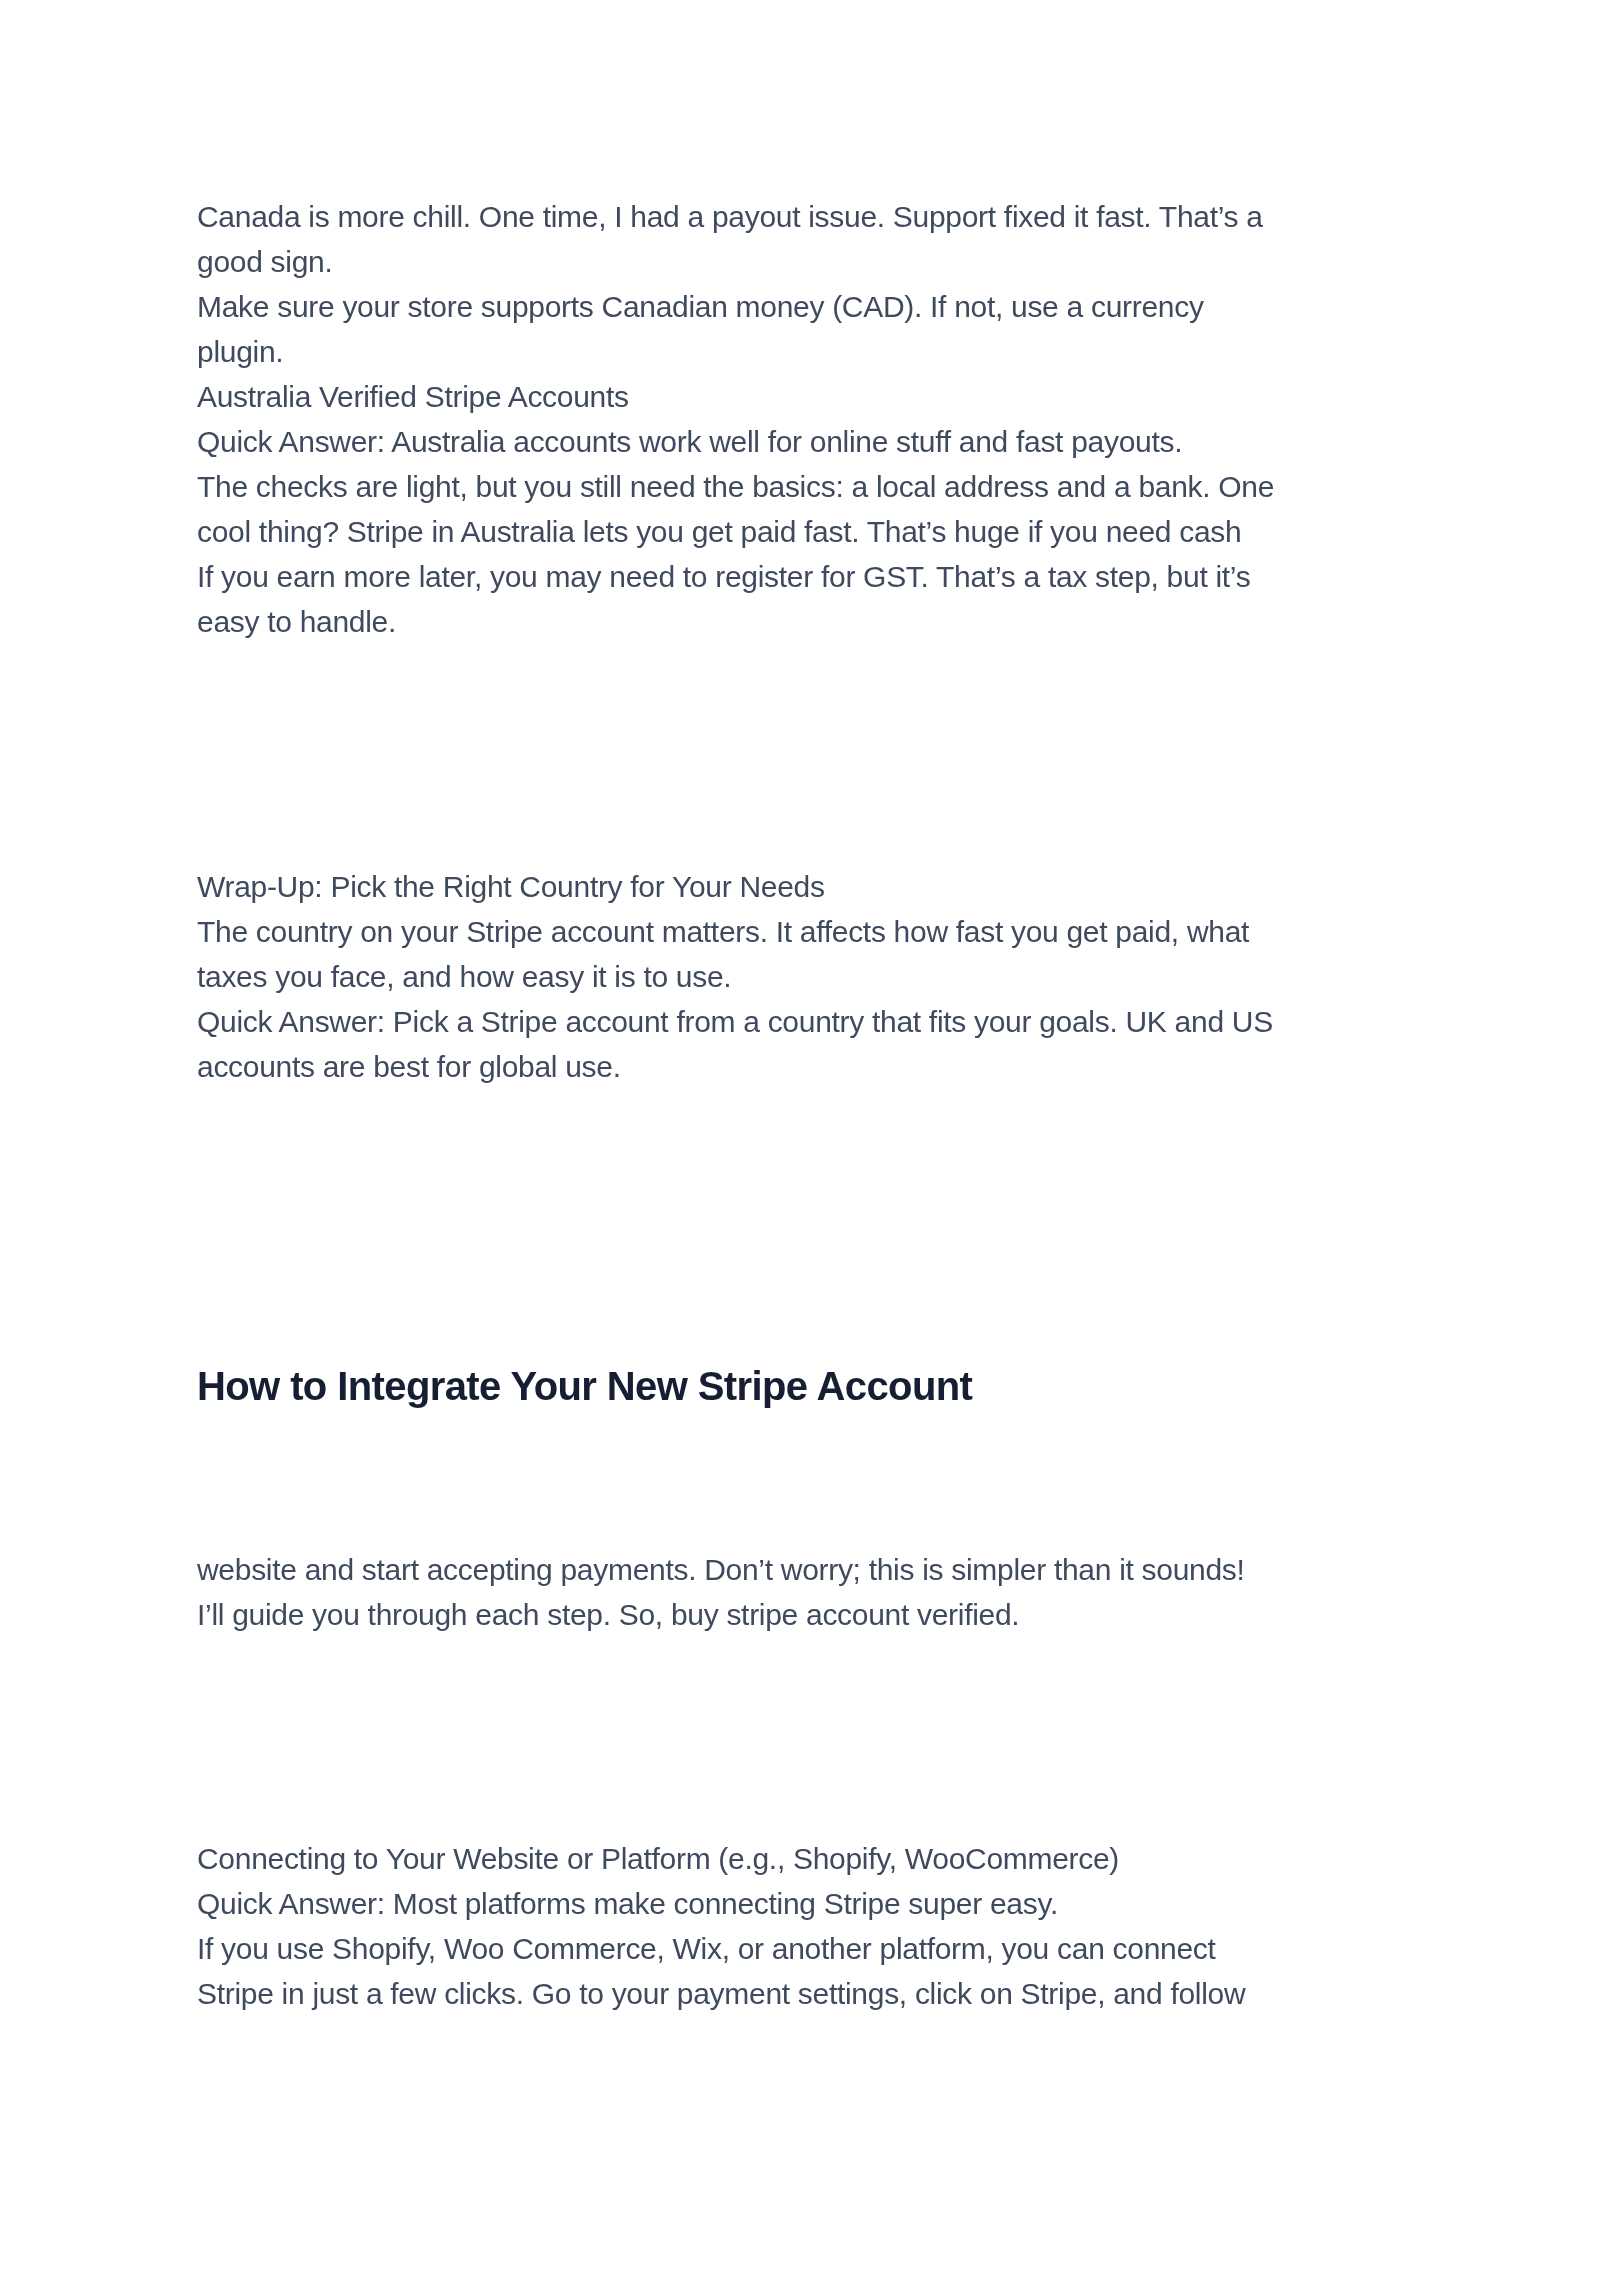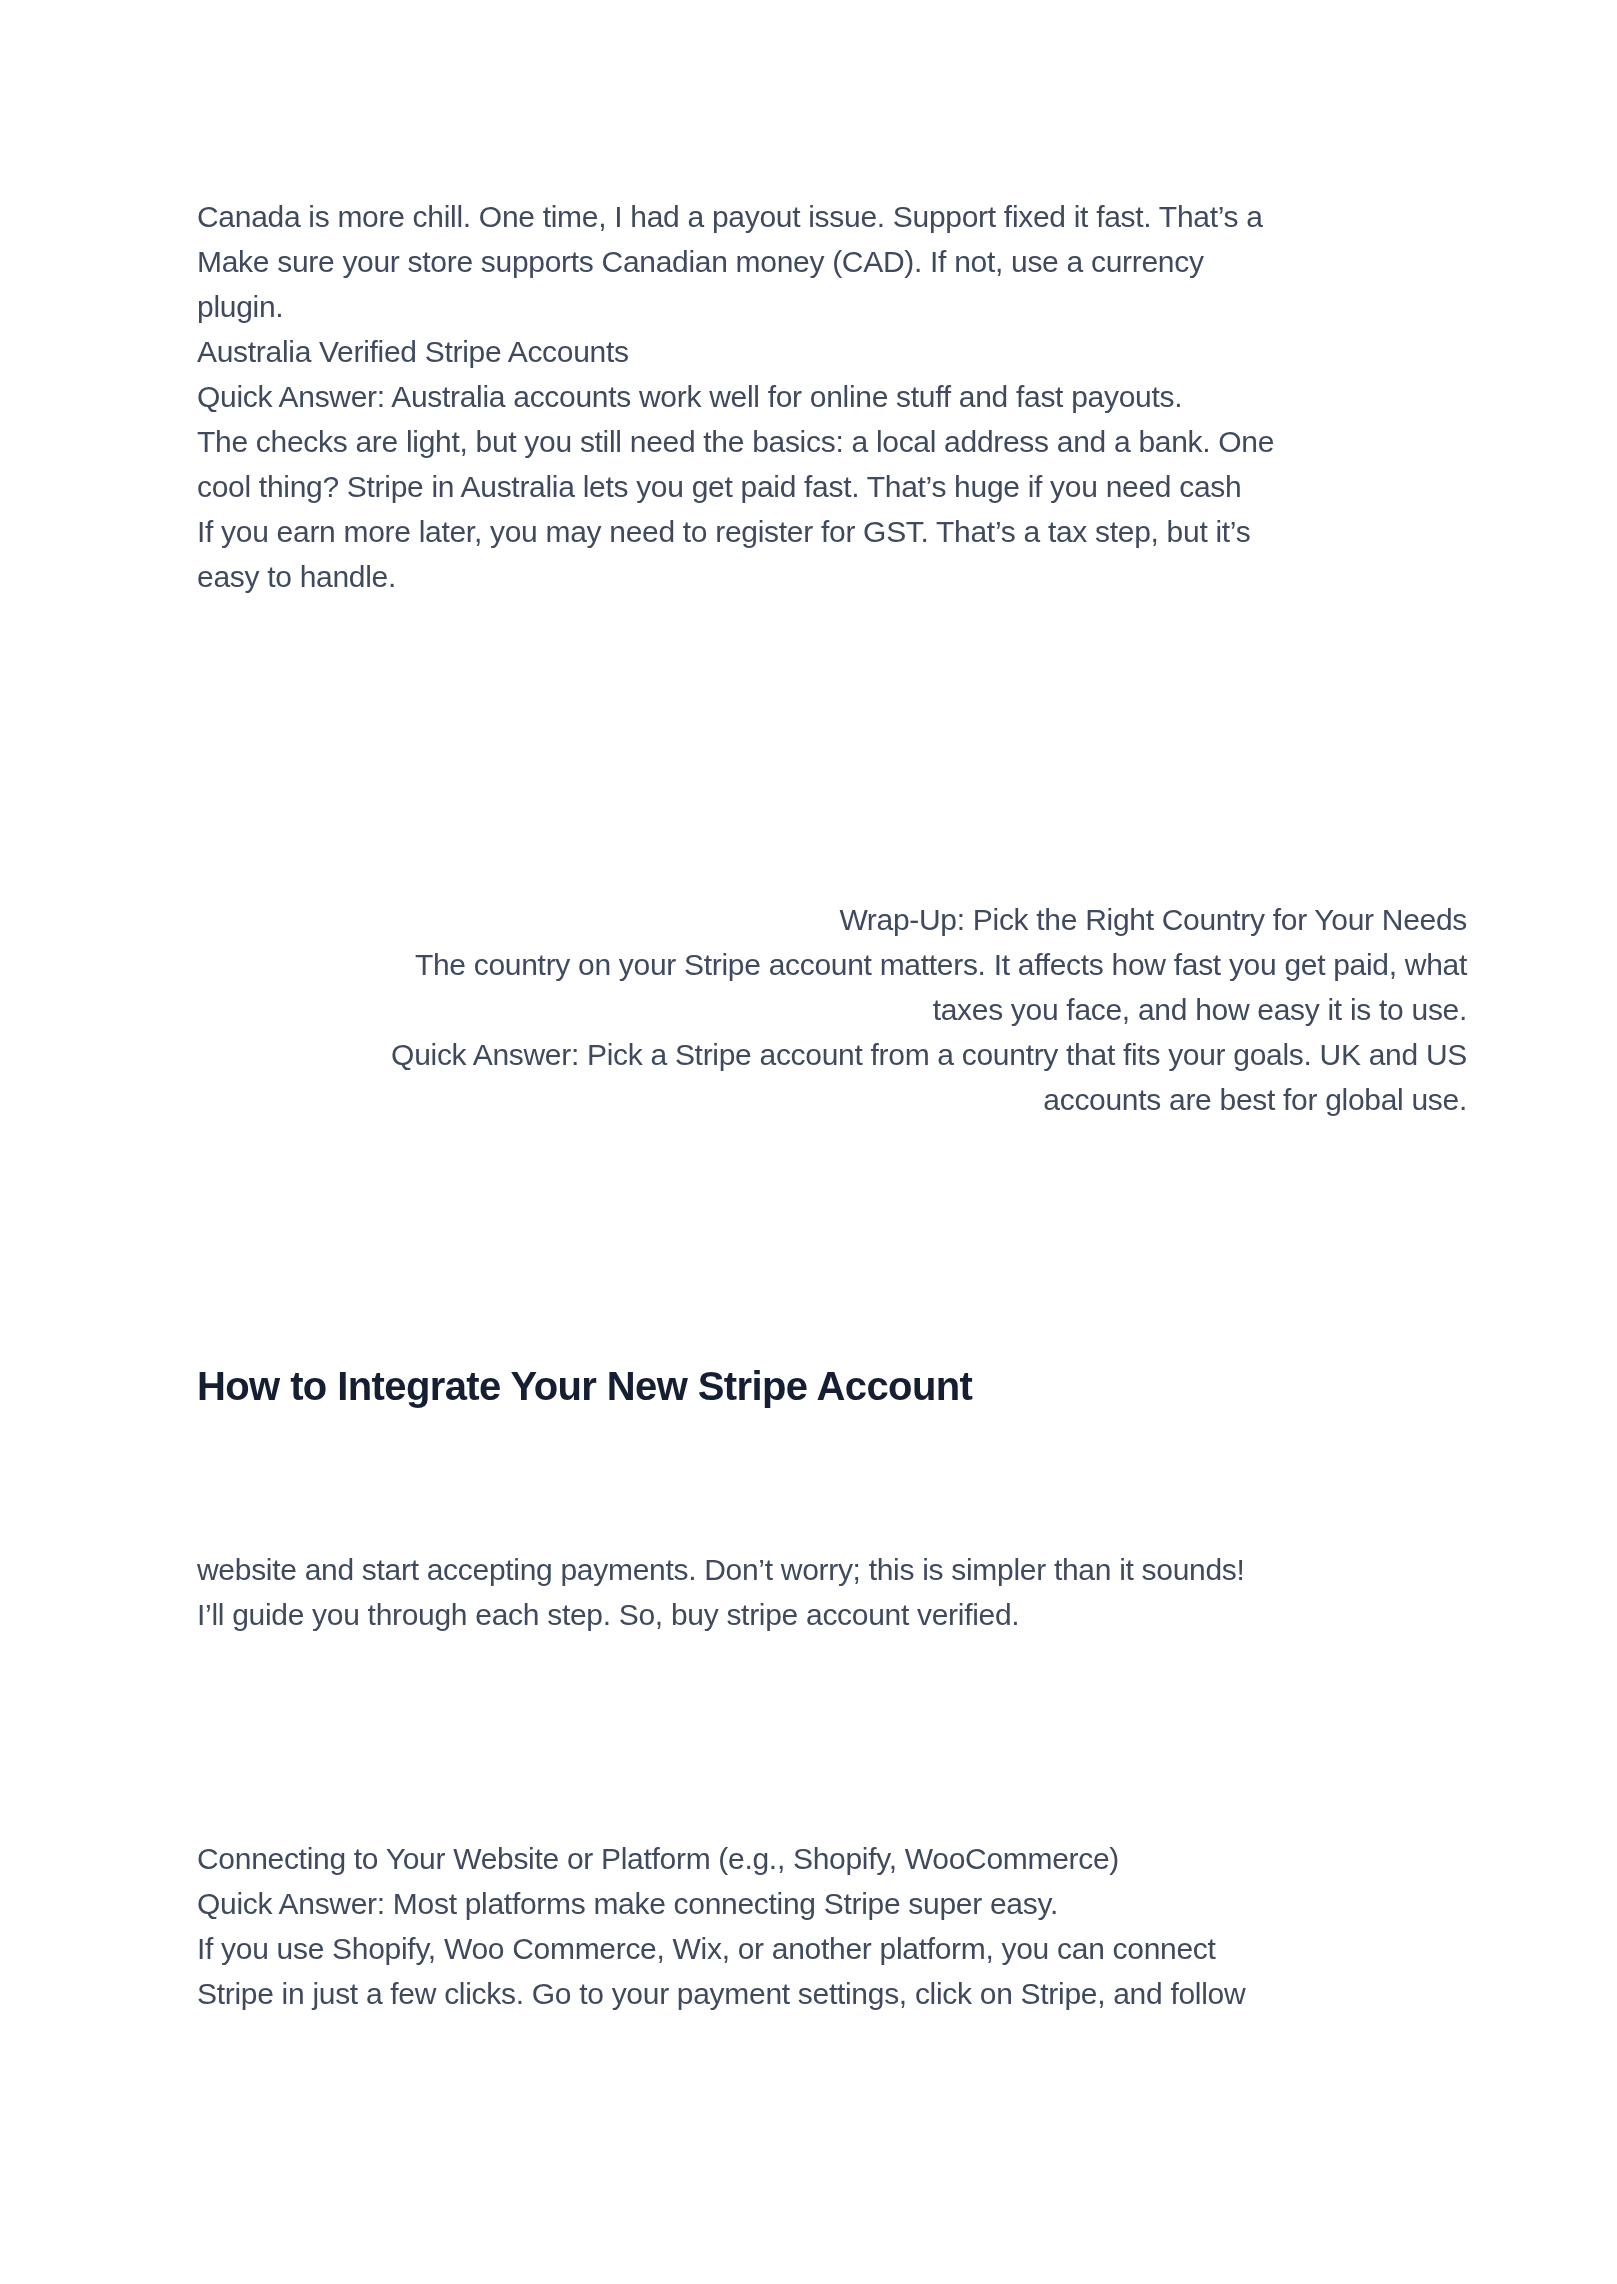--- a/index.html
+++ b/index.html
@@ -34,32 +34,33 @@
     left: 197px;
     width: 1270px;
     font-size: 40px;
     line-height: 49px;
     font-weight: 700;
     letter-spacing: -0.6px;
     color: #161e33;
     white-space: nowrap;
   }
   .block-intro       { top: 194px; }
-  .block-wrapup      { top: 897px; text-align: right; }
+  .block-wrapup      { top: 864px; }
   .block-h2          { top: 1329px; }
   .block-integrate   { top: 1547px; }
   .block-connecting  { top: 1793px; margin-top: 43px; }
 </style>
 </head>
 <body>
 
 <div class="page">
 
   <div class="text-block block-intro">
     <div class="line">Canada is more chill. One time, I had a payout issue. Support fixed it fast. That’s a</div>
+    <div class="line">good sign.</div>
     <div class="line">Make sure your store supports Canadian money (CAD). If not, use a currency</div>
     <div class="line">plugin.</div>
     <div class="line">Australia Verified Stripe Accounts</div>
     <div class="line">Quick Answer: Australia accounts work well for online stuff and fast payouts.</div>
     <div class="line">The checks are light, but you still need the basics: a local address and a bank. One</div>
     <div class="line">cool thing? Stripe in Australia lets you get paid fast. That’s huge if you need cash</div>
     <div class="line">If you earn more later, you may need to register for GST. That’s a tax step, but it’s</div>
     <div class="line">easy to handle.</div>
   </div>
 

